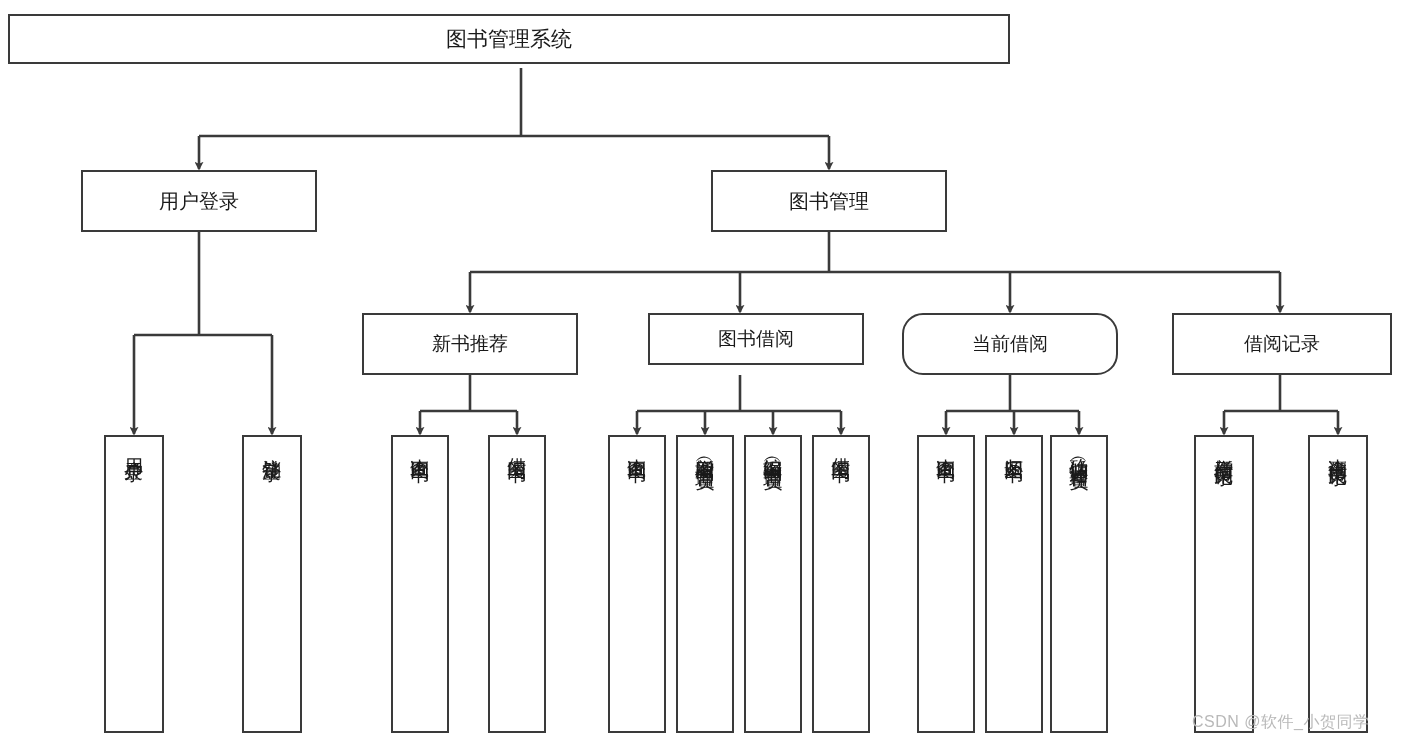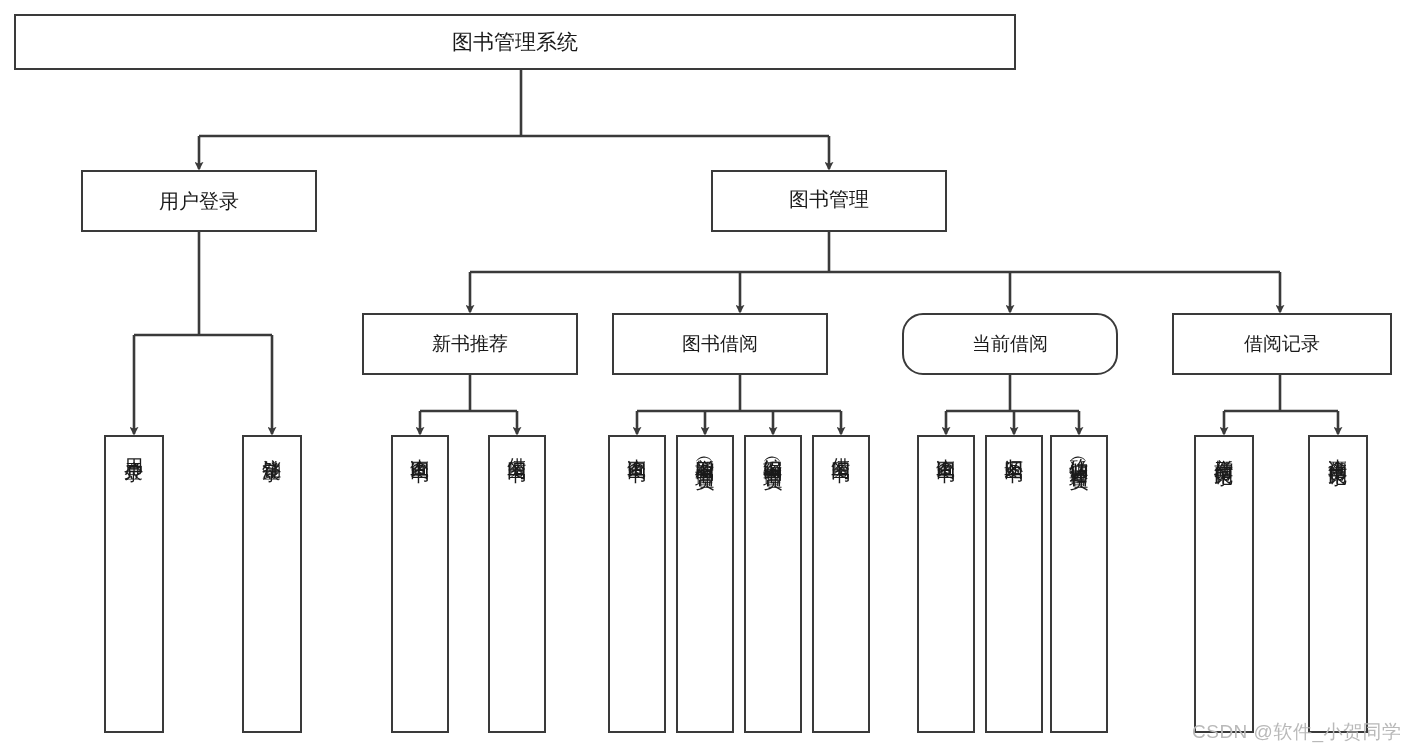--- a/index.html
+++ b/index.html
@@ -60,25 +60,24 @@
     white-space: nowrap;
     display: block;
   }
   .node .htext {
     display: block;
     line-height: 1.1;
   }
   .watermark {
     position: absolute;
     color: #b9b9b9;
-    font-size: 19px;
+    font-size: 16px;
     white-space: nowrap;
     z-index: 3;
     letter-spacing: 0.5px;
-    margin-top: 7px;
   }
 </style>
 </head>
 <body>
 
 <div id="canvas">
 
   <svg id="edges" viewBox="0 0 1405 747" xmlns="http://www.w3.org/2000/svg">
     <defs>
       <marker id="arrowhead" markerWidth="9" markerHeight="9" refX="7.2" refY="4.5" orient="auto" markerUnits="userSpaceOnUse">
@@ -115,35 +114,35 @@
         <path d="M946,411 L946,434" marker-end="url(#arrowhead)"></path>
         <path d="M1014,411 L1014,434" marker-end="url(#arrowhead)"></path>
         <path d="M1079,411 L1079,434" marker-end="url(#arrowhead)"></path>
         <path d="M1280,375 L1280,411"></path>
         <path d="M1224,411 L1338,411"></path>
         <path d="M1224,411 L1224,434" marker-end="url(#arrowhead)"></path>
         <path d="M1338,411 L1338,434" marker-end="url(#arrowhead)"></path>
       </g>
   </svg>
 
-  <div class="node level-root" style="left: 14px; top: 14px; width: 1002px; height: 56px;">
+  <div class="node level-root" style="left: 8px; top: 14px; width: 1002px; height: 50px;">
     <span class="htext">图书管理系统</span>
   </div>
 
   <div class="node level-1" style="left: 81px; top: 170px; width: 236px; height: 62px;">
     <span class="htext">用户登录</span>
   </div>
-  <div class="node level-1" style="left: 711px; top: 170px; width: 236px; height: 62px; font-family: Liberation Mono, monospace;">
+  <div class="node level-1" style="left: 711px; top: 170px; width: 236px; height: 62px;">
     <span class="htext">图书管理</span>
   </div>
 
   <div class="node level-2" style="left: 362px; top: 313px; width: 216px; height: 62px; font-family: Liberation Serif, serif;">
     <span class="htext">新书推荐</span>
   </div>
-  <div class="node level-2" style="left: 612px; top: 313px; width: 216px; height: 62px;">
+  <div class="node level-2" style="left: 648px; top: 313px; width: 216px; height: 52px;">
     <span class="htext">图书借阅</span>
   </div>
   <div class="node level-2" style="left: 902px; top: 313px; width: 216px; height: 62px; border-radius: 21px;">
     <span class="htext">当前借阅</span>
   </div>
   <div class="node level-2" style="left: 1172px; top: 313px; width: 220px; height: 62px;">
     <span class="htext">借阅记录</span>
   </div>
 
   <div class="node leaf" style="left: 104px; top: 435px; width: 60px; height: 298px;">

